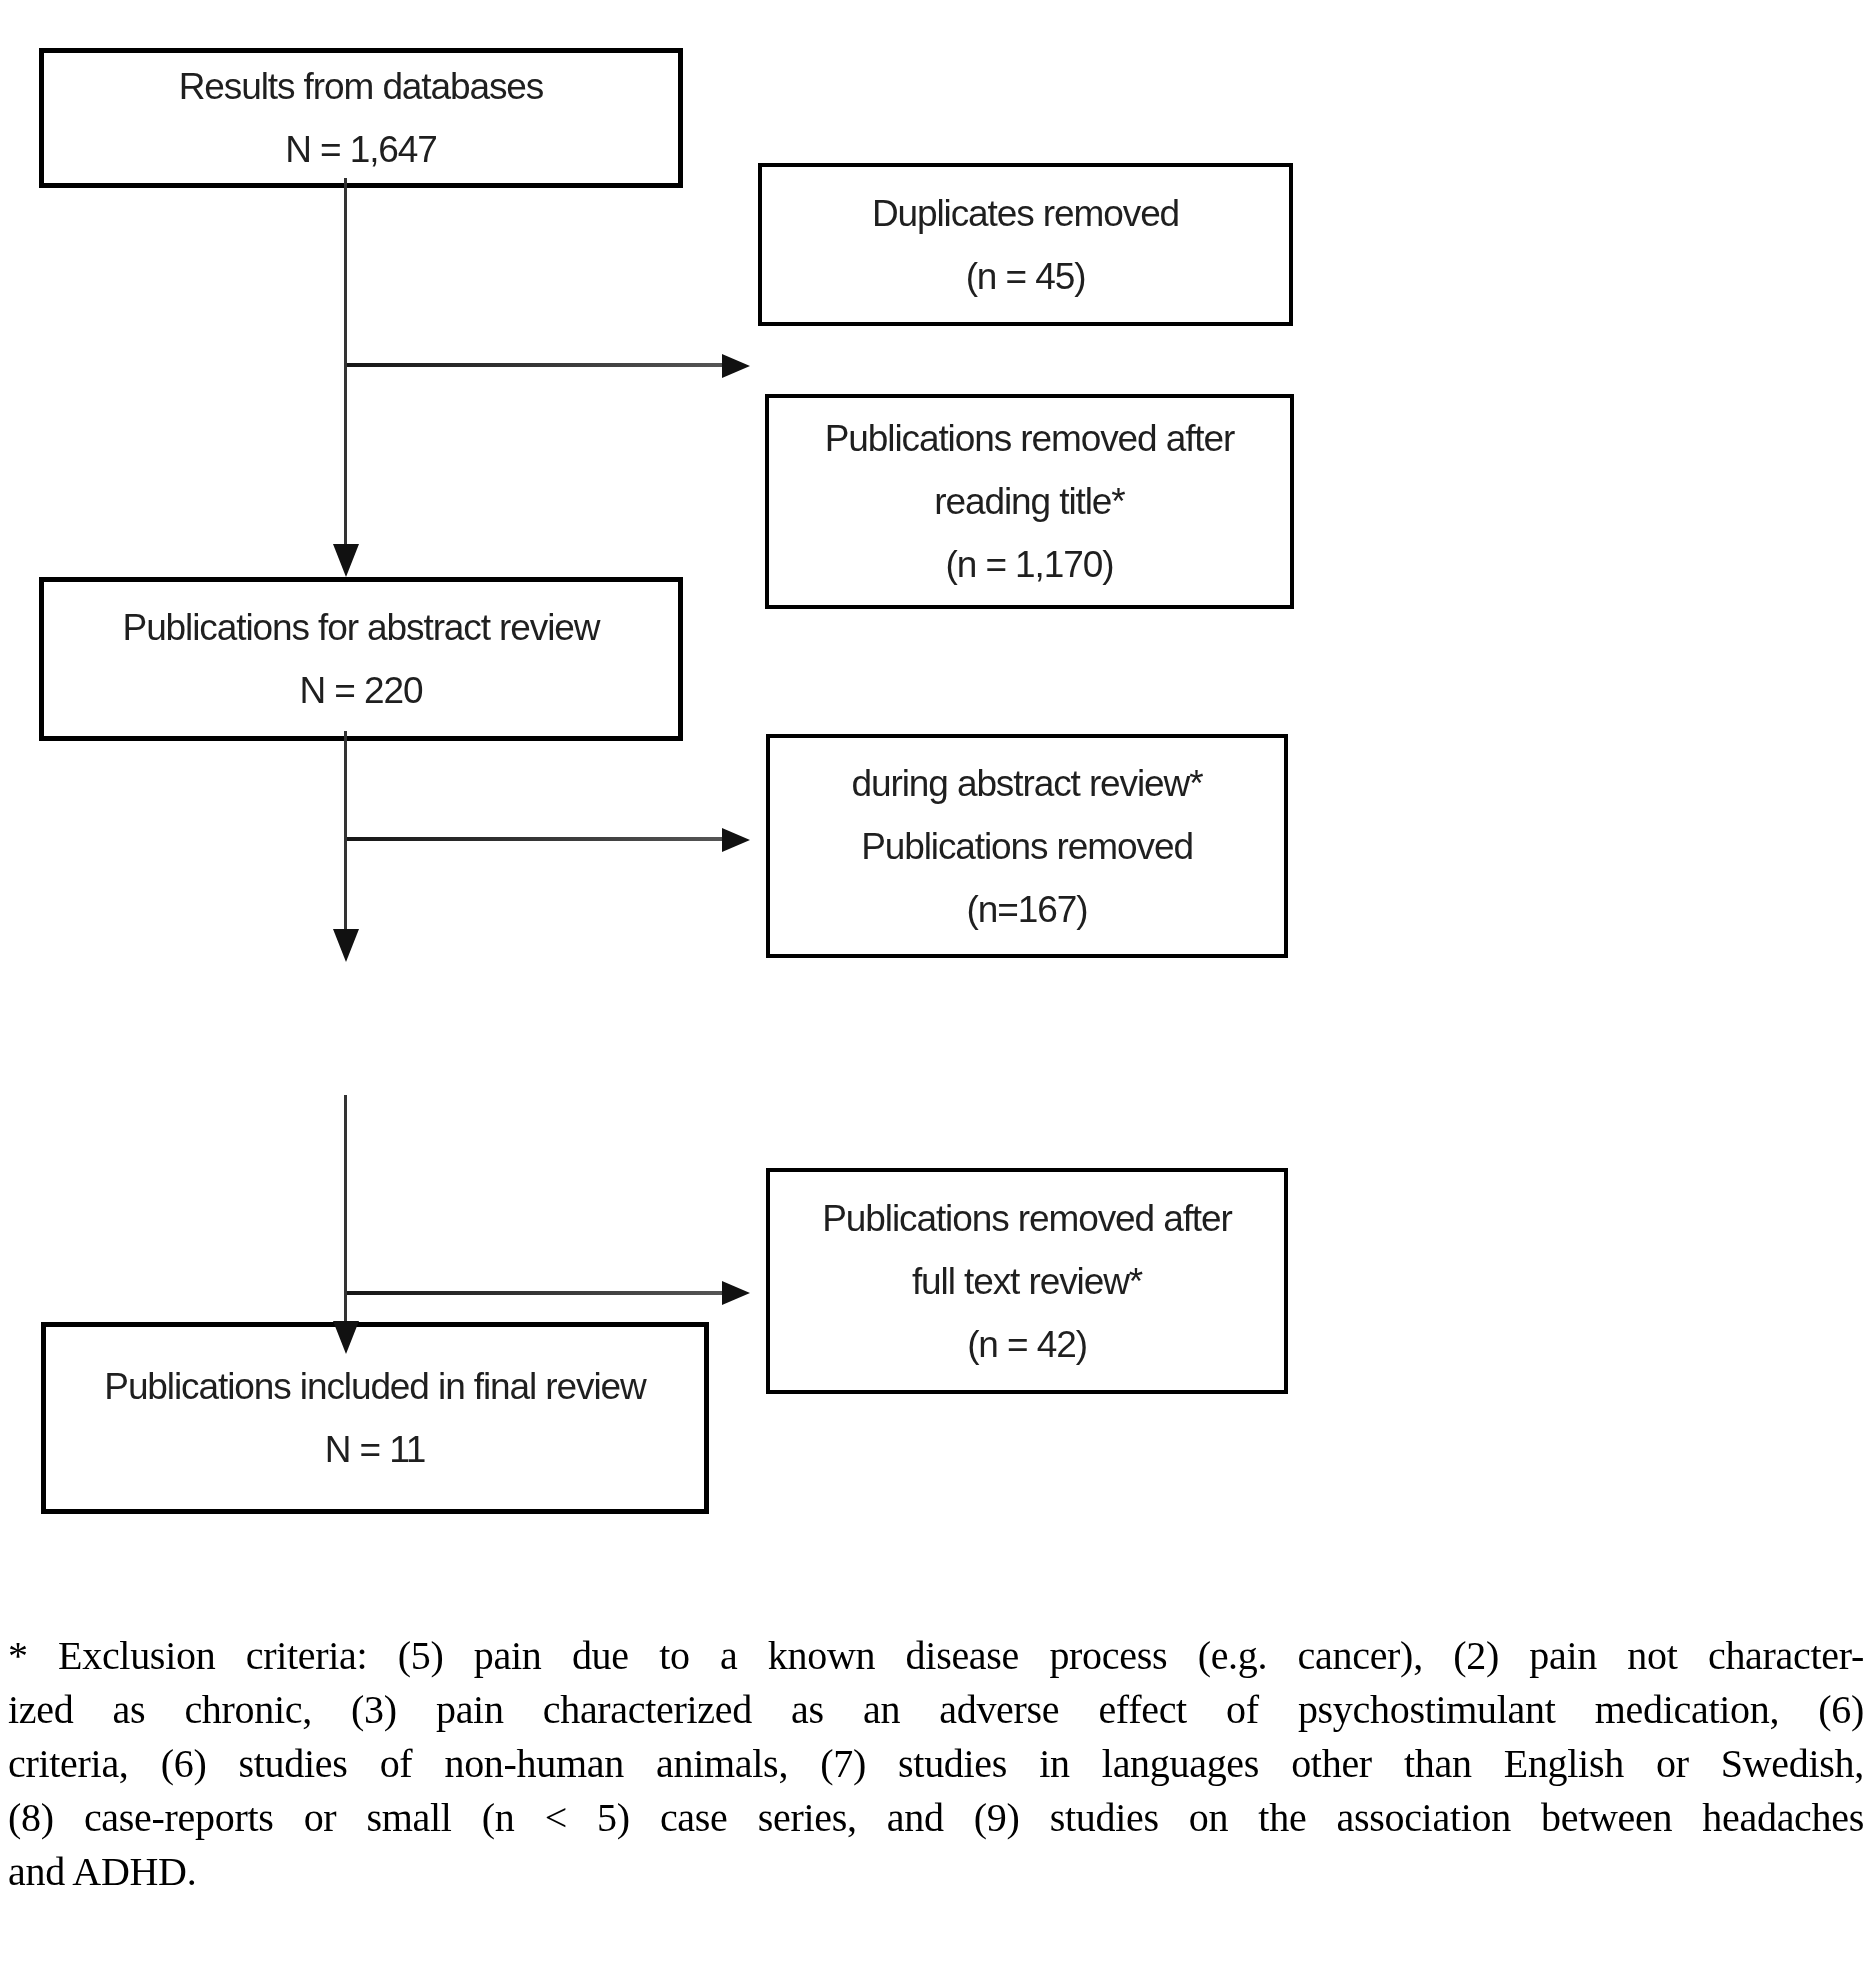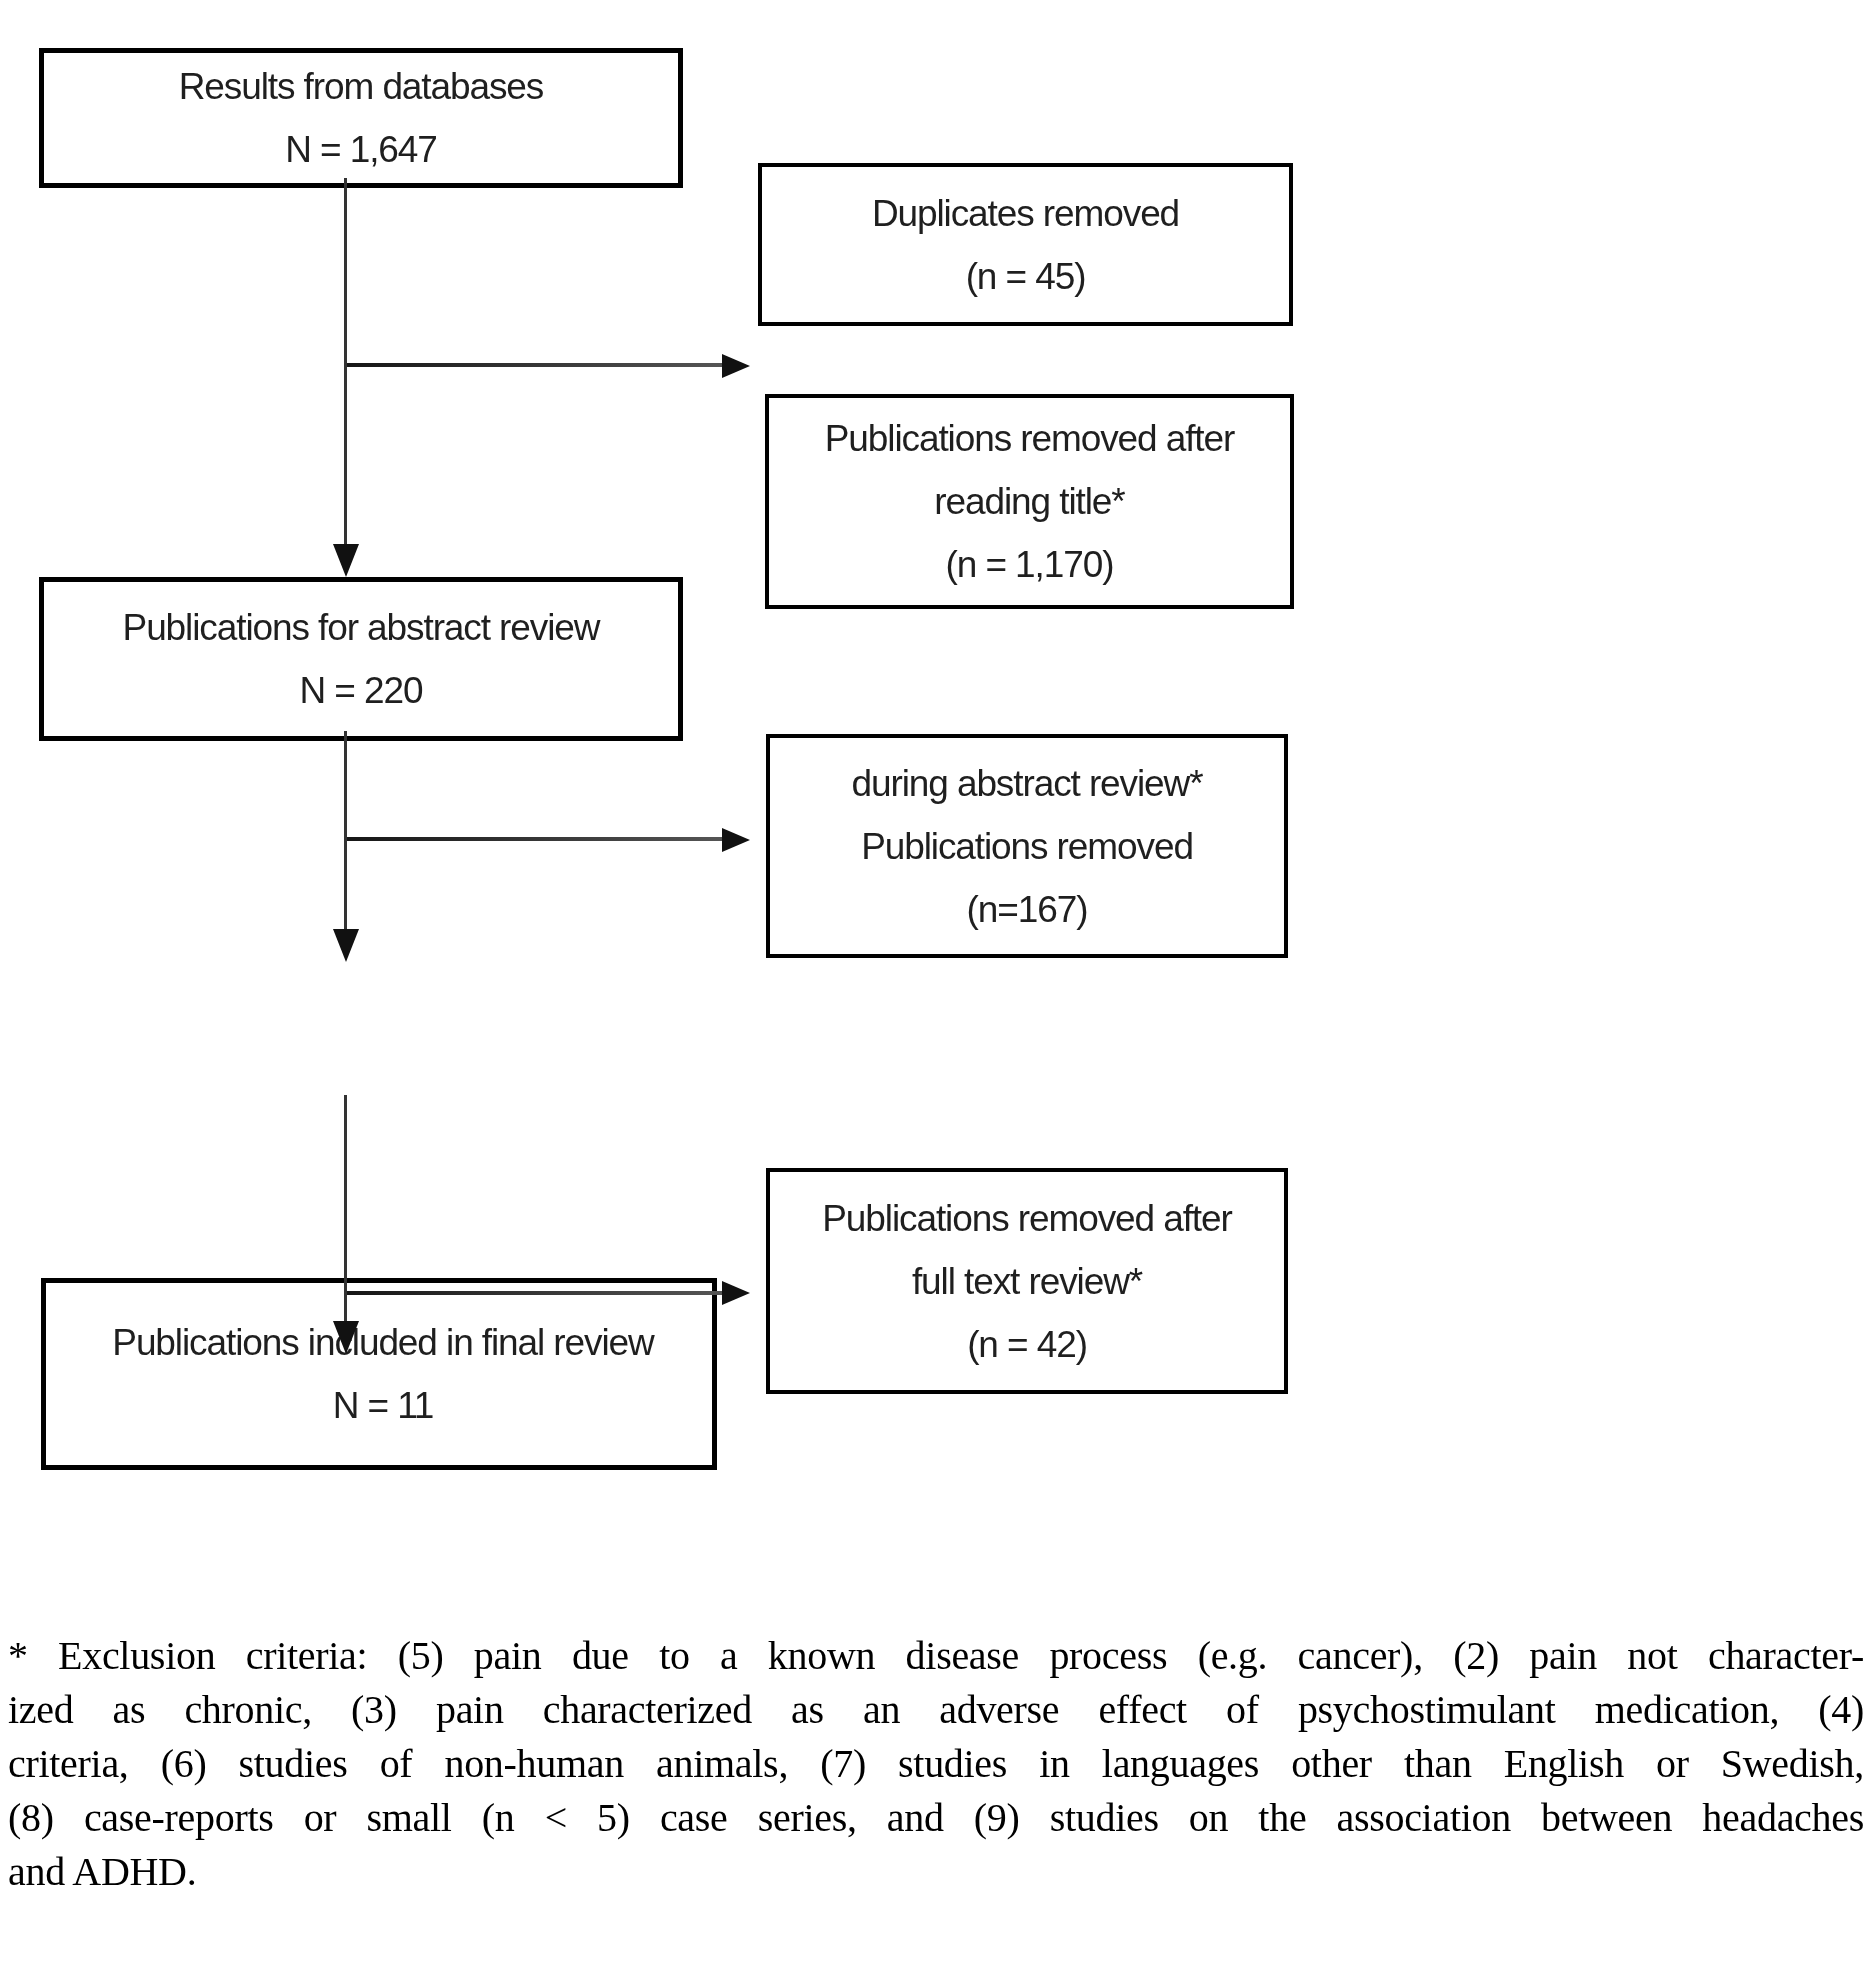--- a/index.html
+++ b/index.html
@@ -37,21 +37,21 @@
     letter-spacing: -1.1px;
   }
   .box .bline { white-space: nowrap; }
 
   .stage  { border: 5.6px solid #000000; }
   .remove { border: 4.5px solid #000000; }
 
   .sb0 { left: 39px;   top: 48px;   width: 634px; height: 130px; }
   .sb1 { left: 39px;   top: 577px; width: 634px; height: 154px; }
   .sb2 { left: 39px;   top: 963px; width: 634px; height: 132px; }
-  .sb3 { left: 41px;   top: 1278px; width: 658px; height: 182px; padding-left: 8px; }
+  .sb3 { left: 41px;   top: 1322px; width: 658px; height: 182px; }
 
   .rb0 { left: 758px; top: 163px;  width: 527px;  height: 155px; }
   .rb1 { left: 765px; top: 394px;  width: 521px;  height: 207px; }
   .rb2 { left: 766px; top: 734px; width: 514px;  height: 216px; }
   .rb3 { left: 766px; top: 1168px; width: 514px;  height: 218px; }
 
   
   .vline {
     position: absolute;
     width: 3.4px;
@@ -170,20 +170,20 @@
   <div class="ahead-right ar1"></div>
 
   <div class="hline h2"></div>
   <div class="ahead-right ar2"></div>
 
   <div class="hline h3"></div>
   <div class="ahead-right ar3"></div>
 
   <div class="footnote">
     <div class="fl">* Exclusion criteria: (5) pain due to a known disease process (e.g. cancer), (2) pain not character-</div>
-    <div class="fl">ized as chronic, (3) pain characterized as an adverse effect of psychostimulant medication, (4)</div>
+    <div class="fl">ized as chronic, (3) pain characterized as an adverse effect of psychostimulant medication, (6)</div>
     <div class="fl">criteria, (6) studies of non-human animals, (7) studies in languages other than English or Swedish,</div>
     <div class="fl">(8) case-reports or small (n &lt; 5) case series, and (9) studies on the association between headaches</div>
     <div class="fl last">and ADHD.</div>
   </div>
 
 </div>
 
 
 </body></html>

